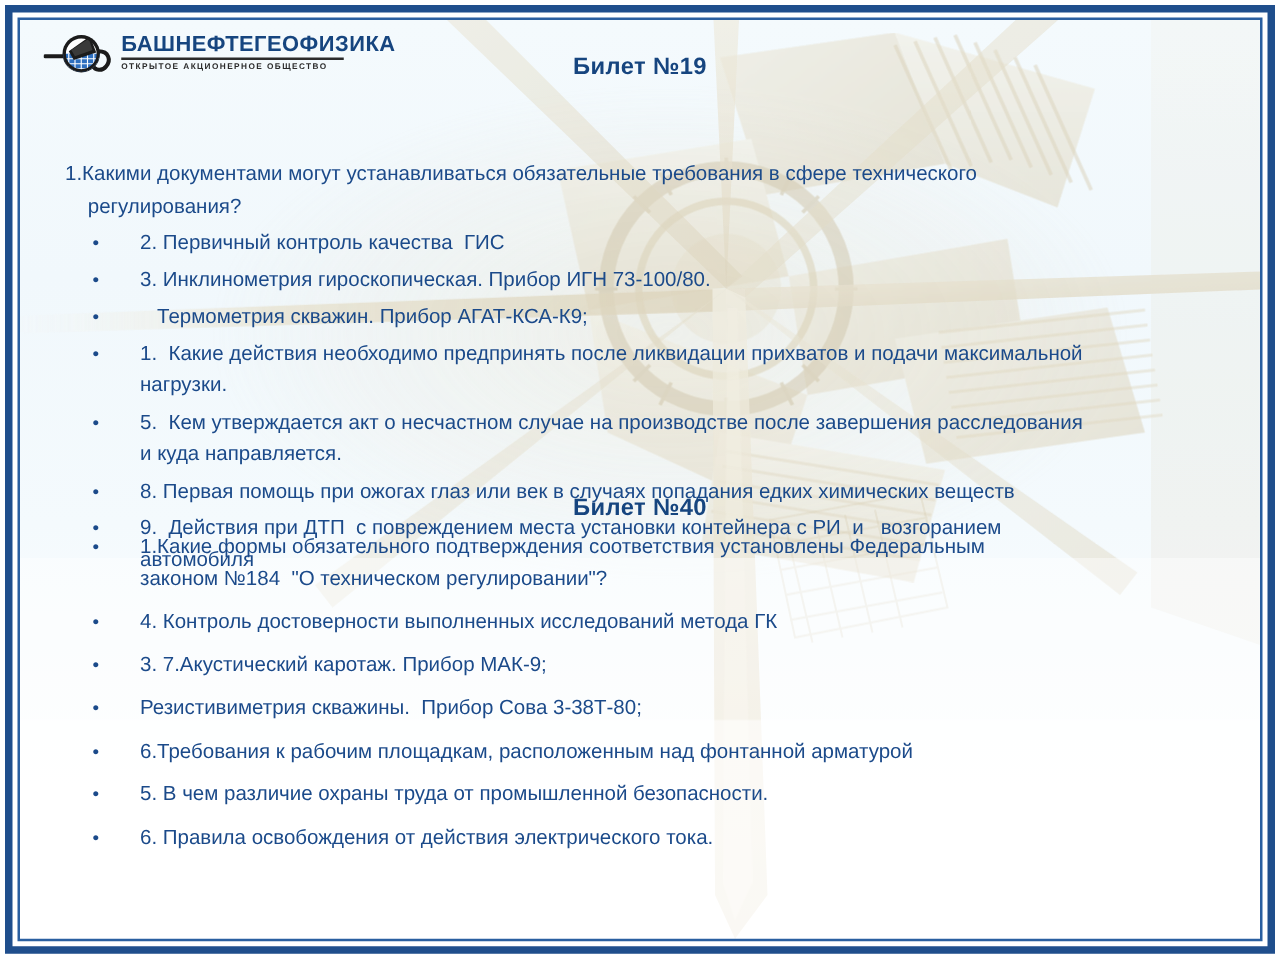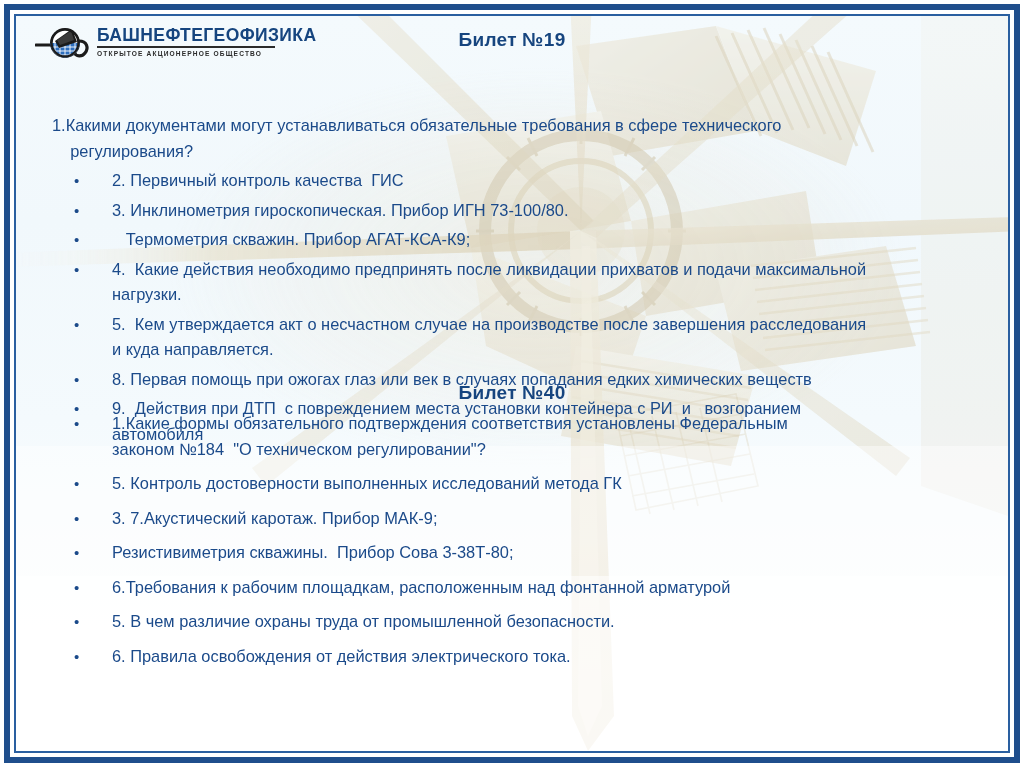--- a/index.html
+++ b/index.html
@@ -122,21 +122,21 @@
     font-size: 6.6px;
     letter-spacing: 1.15px;
     color: #2b2b2b;
     white-space: nowrap;
   }
 
   
   .content {
     position: absolute;
     left: 0;
-    top: 3px;
+    top: 17px;
     width: 992px;
     height: 735px;
     z-index: 20;
   }
 
   .ticket-title {
     text-align: center;
     font-family: "Liberation Sans", "DejaVu Sans", sans-serif;
     font-weight: bold;
     font-size: 19px;
@@ -358,36 +358,36 @@
     <div class="content">
 
       <div class="ticket-title t1">Билет №19</div>
       <div class="block b1">
         <ul class="items">
           <li class="item nobullet">1.Какими документами могут устанавливаться обязательные требования в сфере технического
     регулирования?</li>
           <li class="item bulleted">2. Первичный контроль качества  ГИС</li>
           <li class="item bulleted">3. Инклинометрия гироскопическая. Прибор ИГН 73-100/80.</li>
           <li class="item bulleted">   Термометрия скважин. Прибор АГАТ-КСА-К9;</li>
-          <li class="item bulleted">4.  Какие действия необходимо предпринять после ликвидации прихватов и подачи максимальной
+          <li class="item bulleted">1.  Какие действия необходимо предпринять после ликвидации прихватов и подачи максимальной
 нагрузки.</li>
           <li class="item bulleted">5.  Кем утверждается акт о несчастном случае на производстве после завершения расследования
 и куда направляется.</li>
           <li class="item bulleted">8. Первая помощь при ожогах глаз или век в случаях попадания едких химических веществ</li>
           <li class="item bulleted">9.  Действия при ДТП  с повреждением места установки контейнера с РИ  и   возгоранием
 автомобиля</li>
         </ul>
       </div>
 
       <div class="ticket-title t2">Билет №40</div>
       <div class="block b2">
         <ul class="items">
           <li class="item bulleted">1.Какие формы обязательного подтверждения соответствия установлены Федеральным
 законом №184  "О техническом регулировании"?</li>
-          <li class="item bulleted">5. Контроль достоверности выполненных исследований метода ГК</li>
+          <li class="item bulleted">4. Контроль достоверности выполненных исследований метода ГК</li>
           <li class="item bulleted">3. 7.Акустический каротаж. Прибор МАК-9;</li>
           <li class="item bulleted">Резистивиметрия скважины.  Прибор Сова 3-38Т-80;</li>
           <li class="item bulleted">6.Требования к рабочим площадкам, расположенным над фонтанной арматурой</li>
           <li class="item bulleted">5. В чем различие охраны труда от промышленной безопасности.</li>
           <li class="item bulleted">6. Правила освобождения от действия электрического тока.</li>
         </ul>
       </div>
 
     </div>
   </div>

